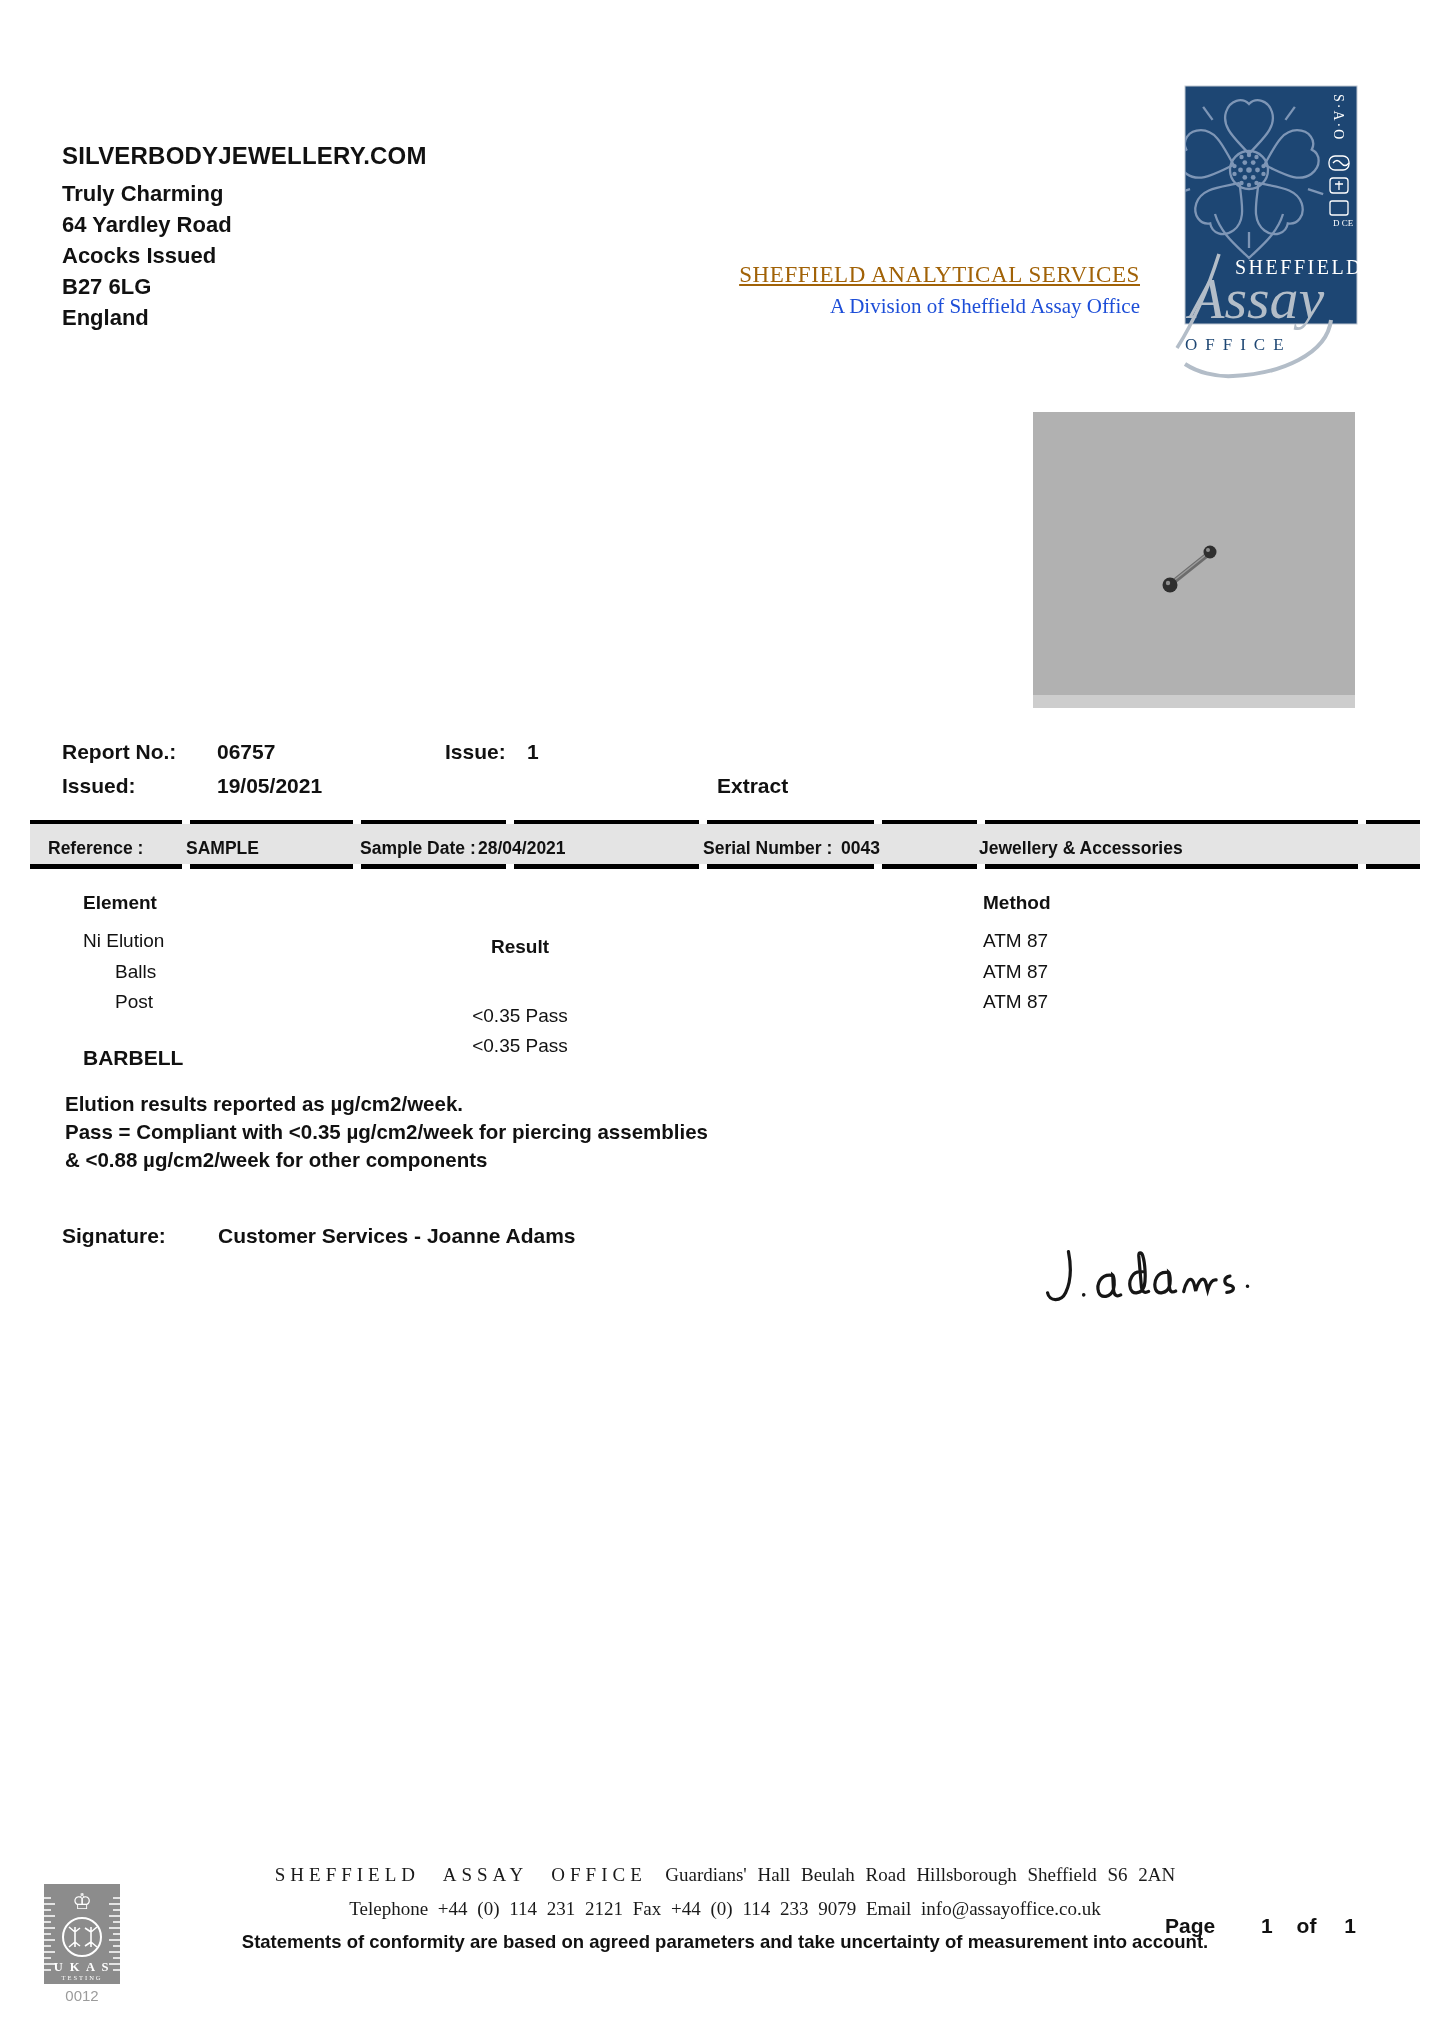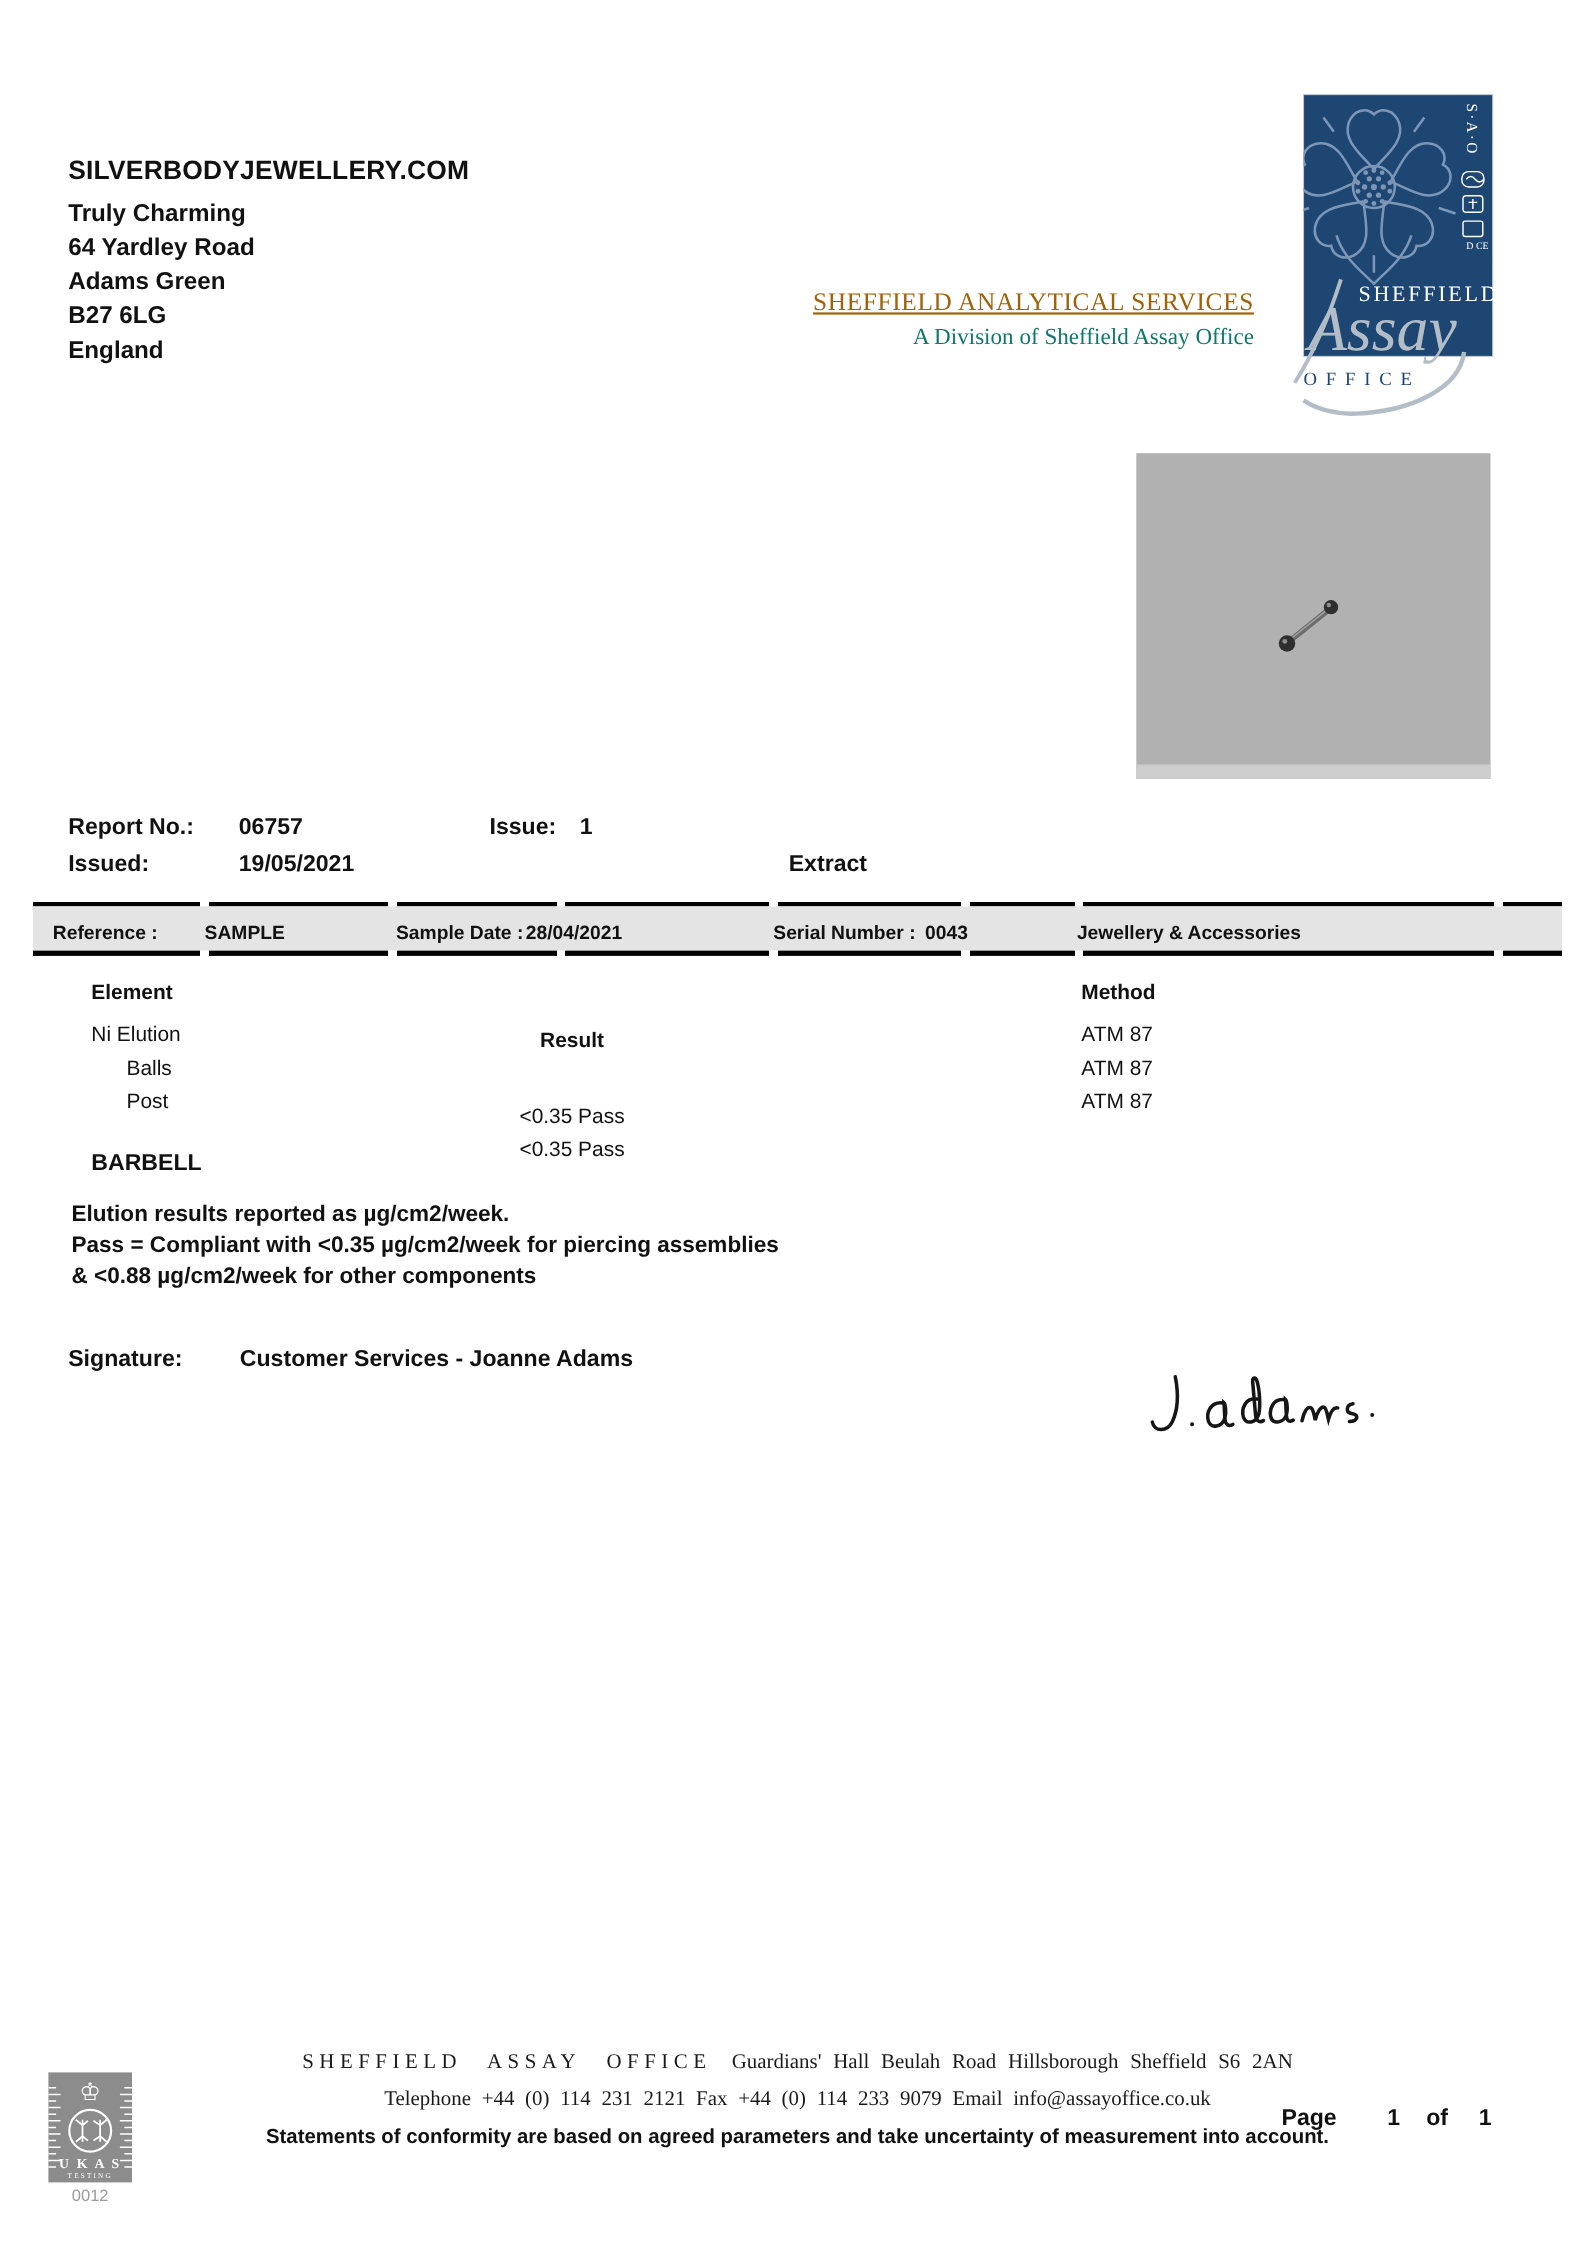--- a/index.html
+++ b/index.html
@@ -6,21 +6,21 @@
   .page{position:relative;width:1445px;height:2042px;background:#fff;overflow:hidden;
         font-family:"Liberation Sans",sans-serif;color:#111;}
   .abs{position:absolute;}
   .b{font-weight:700;}
   .serif{font-family:"Liberation Serif",serif;}
   
   .company{font-size:24px;font-weight:700;letter-spacing:.2px;}
   .addr-line{font-size:22px;font-weight:700;line-height:31px;}
   
   .sas-title{font-size:23px;color:#a16207;letter-spacing:.6px;font-weight:400;text-decoration:underline;}
-  .sas-sub{font-size:21px;color:#0f766e;margin-top:6px;font-weight:400;}
+  .sas-sub{font-size:21px;color:#1d4ed8;margin-top:6px;font-weight:400;}
   
   .rpt{font-size:21px;font-weight:700;white-space:nowrap;}
   
   .refbar-line{height:4px;
     background:linear-gradient(to right,#000 0,#000 152px,#fff 152px,#fff 160px,#000 160px,#000 323px,#fff 323px,#fff 331px,#000 331px,#000 476px,#fff 476px,#fff 484px,#000 484px,#000 669px,#fff 669px,#fff 677px,#000 677px,#000 844px,#fff 844px,#fff 852px,#000 852px,#000 947px,#fff 947px,#fff 955px,#000 955px,#000 1328px,#fff 1328px,#fff 1336px,#000 1336px,#000 100%);}
   .refbar-mid{position:relative;height:40px;background:#e4e4e4;}
   .refbar-mid span{position:absolute;top:0;line-height:48px;font-size:17.5px;font-weight:700;white-space:nowrap;}
   
   .th{font-size:19px;font-weight:700;white-space:nowrap;}
   .td{font-size:19px;font-weight:400;white-space:nowrap;}
@@ -41,21 +41,21 @@
 </head>
 <body>
 
 <div class="page">
 
   <div class="abs" style="left:62px;top:142px;">
     <div class="company">SILVERBODYJEWELLERY.COM</div>
     <div style="height:8px;"></div>
     <div class="addr-line">Truly Charming</div>
     <div class="addr-line">64 Yardley Road</div>
-    <div class="addr-line">Adams Green</div>
+    <div class="addr-line">Acocks Issued</div>
     <div class="addr-line">B27 6LG</div>
     <div class="addr-line">England</div>
   </div>
 
   <div class="abs serif" style="right:305px;top:262px;text-align:right;">
     <div class="sas-title">SHEFFIELD ANALYTICAL SERVICES</div>
     <div class="sas-sub">A Division of Sheffield Assay Office</div>
   </div>
 
   <svg class="abs" style="left:1185px;top:86px;" width="185" height="296" viewBox="0 0 185 296">

